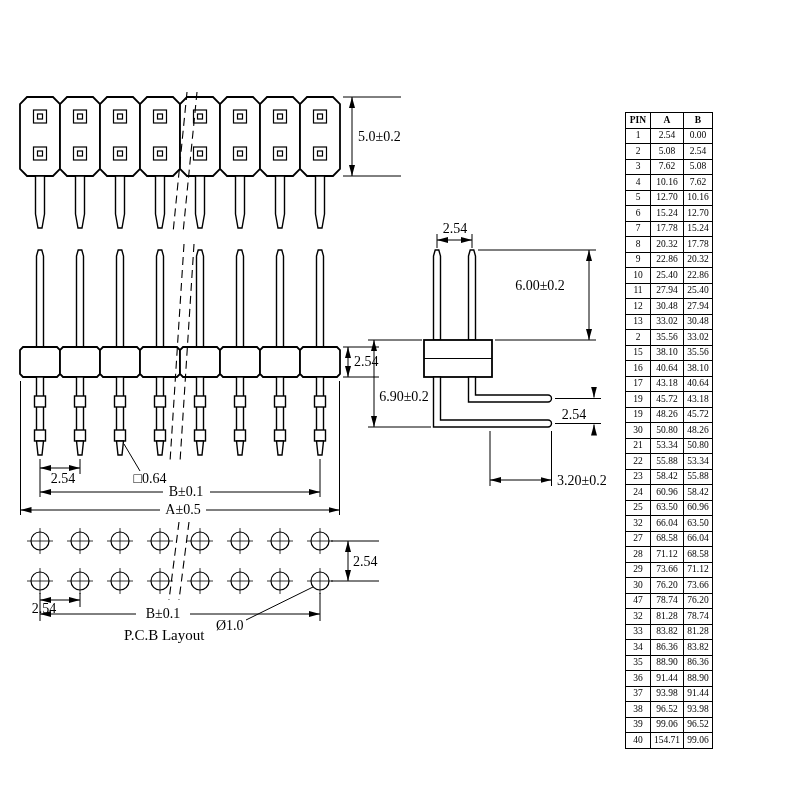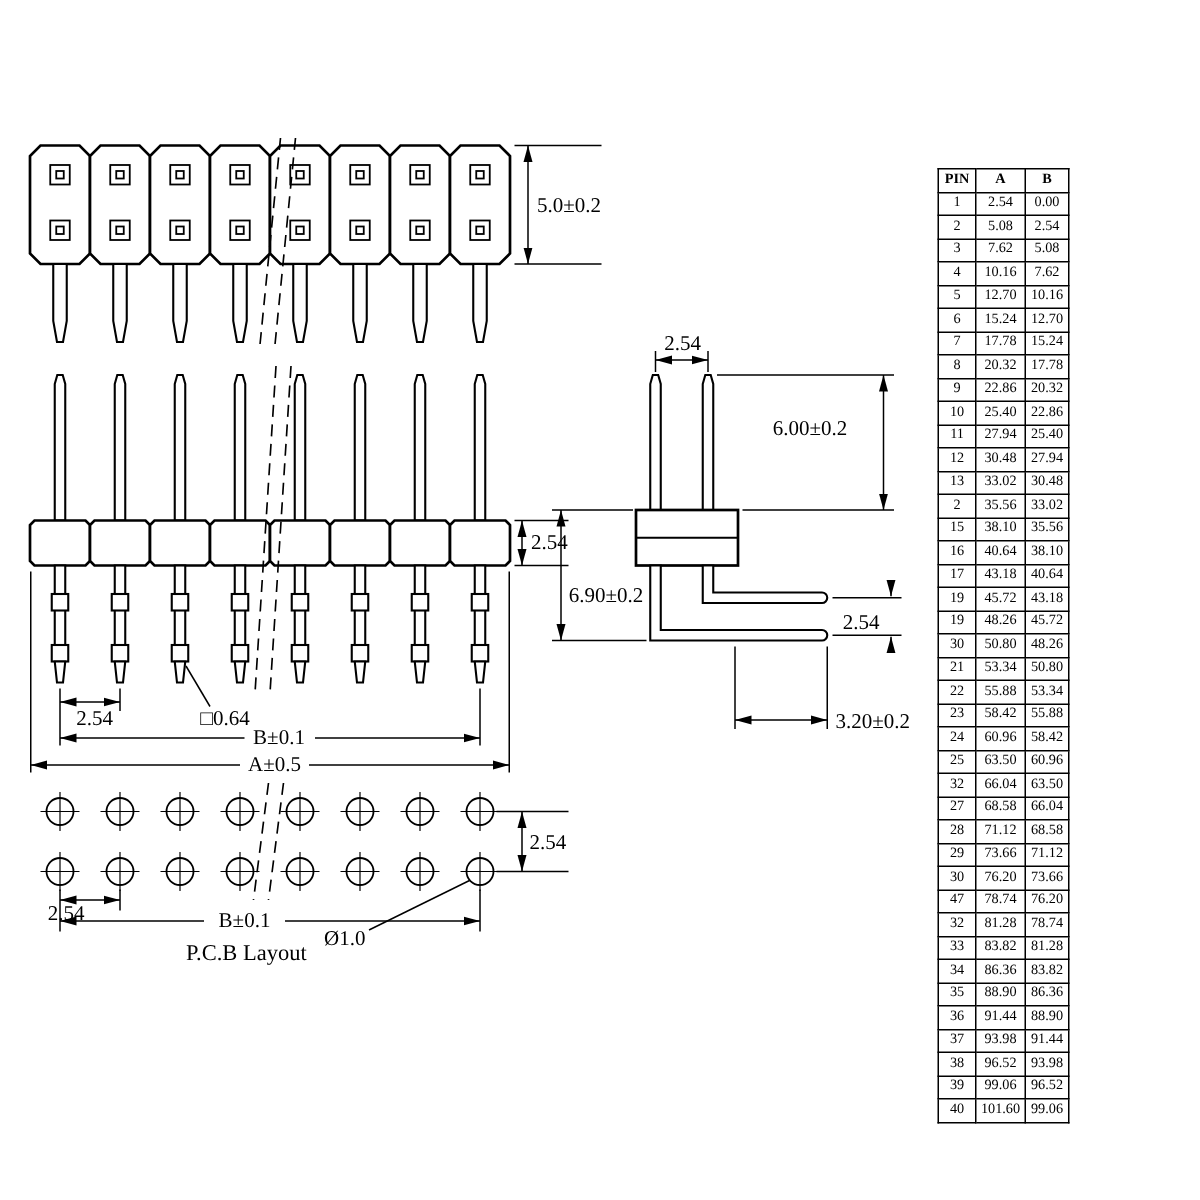--- a/index.html
+++ b/index.html
@@ -446,20 +446,20 @@
             <td>96.52</td>
             <td>93.98</td>
           </tr>
           <tr>
             <td>39</td>
             <td>99.06</td>
             <td>96.52</td>
           </tr>
           <tr>
             <td>40</td>
-            <td>101.60</td>
+            <td>154.71</td>
             <td>99.06</td>
           </tr>
         </tbody>
   </table>
 </div>
 
 </div>
 
 </body></html>

